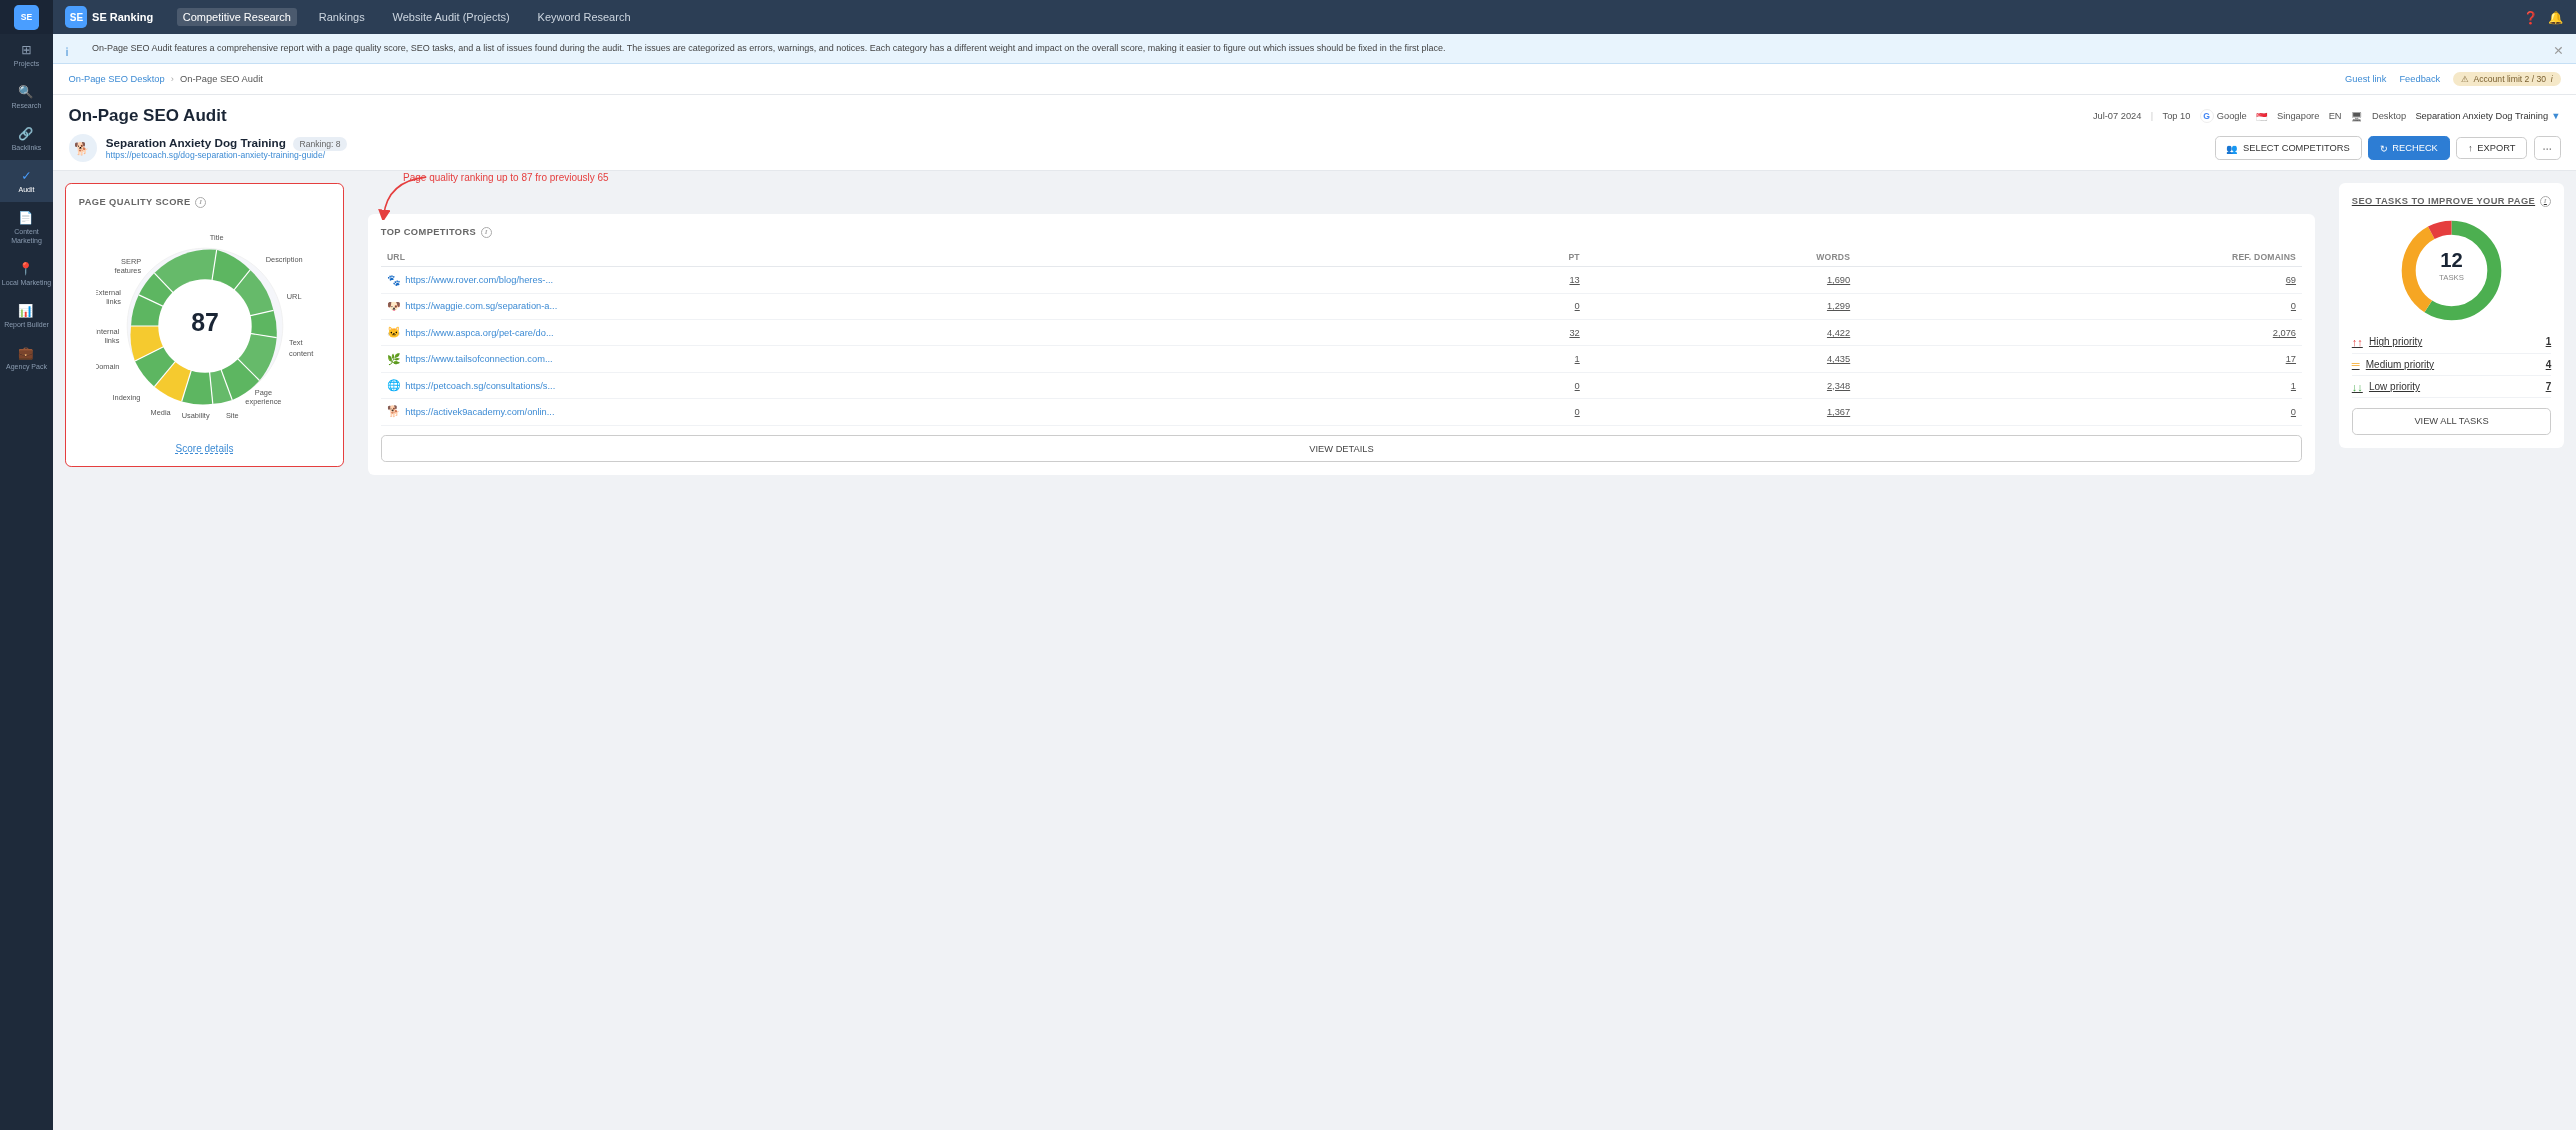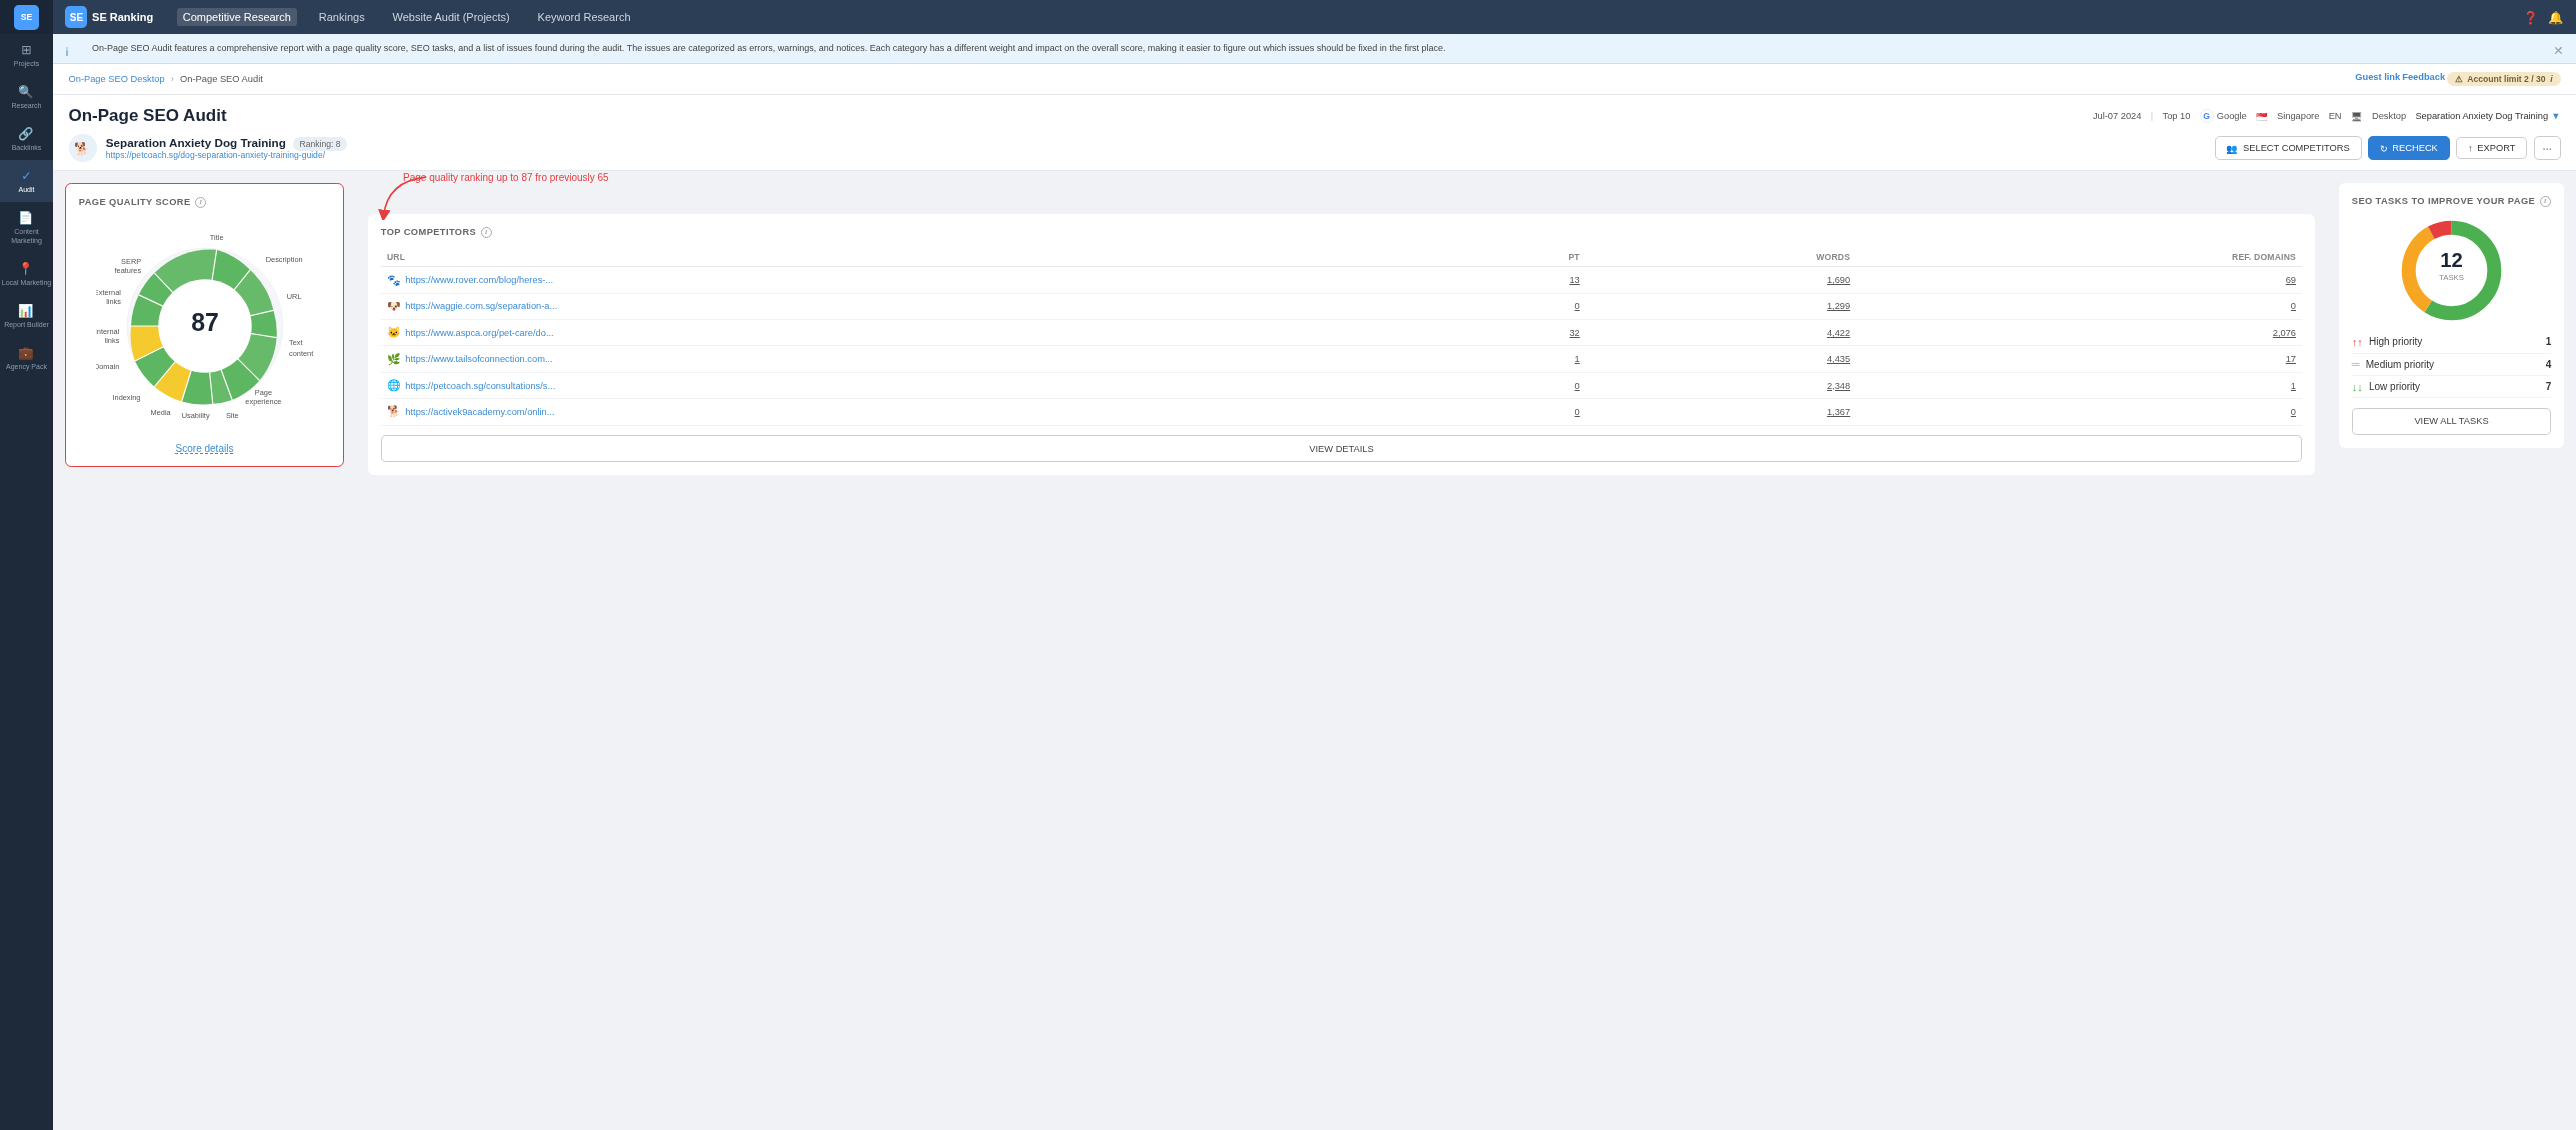--- a/index.html
+++ b/index.html
@@ -27,21 +27,21 @@
     .topnav-icons { display: flex; gap: 9.3px; align-items: center; color: #cdd6e0; font-size: 12.4px; }
 
     
     .info-banner { background: #e8f4fd; border-bottom: 0.8px solid #c5dff5; padding: 7.8px 12.4px 7.8px 39px; font-size: 9px; color: #444; line-height: 1.5; position: relative; flex-shrink: 0; }
     .info-icon { position: absolute; left: 12.4px; top: 9.3px; color: #3d8bd4; font-size: 11.7px; }
     .info-close { position: absolute; right: 12.4px; top: 7.8px; cursor: pointer; color: #999; font-size: 12.4px; }
 
     
     .breadcrumb { padding: 7.8px 15.5px; font-size: 9.3px; color: #666; display: flex; align-items: center; gap: 6.2px; background: white; border-bottom: 0.8px solid #e5e8ec; flex-shrink: 0; }
     .breadcrumb-sep { color: #aaa; }
-    .topbar-right { display: flex; gap: 2px; margin-left: auto; font-size: 9.3px; font-weight: bold; }
+    .topbar-right { display: flex; align-items: center; gap: 13px; margin-left: auto; font-size: 9.3px; }
     .guest-link { color: #3d8bd4; cursor: pointer; }
     .feedback-link { color: #3d8bd4; cursor: pointer; }
     .account-limit { display: flex; align-items: center; gap: 4.7px; background: #f5e8c8; border-radius: 15.5px; padding: 2.3px 7.8px; font-size: 8.6px; color: #7a6030; }
 
     
     .page-header { background: white; padding: 11px 15.5px 7.8px; border-bottom: 0.8px solid #e5e8ec; flex-shrink: 0; }
     .page-title-row { display: flex; align-items: center; justify-content: space-between; }
     .page-title { font-size: 17px; font-weight: 600; color: #1a2535; }
     .page-meta { display: flex; align-items: center; gap: 9.3px; font-size: 9.3px; color: #555; }
     .meta-sep { color: #ccc; }
@@ -59,21 +59,21 @@
     .btn { padding: 5.4px 11px; border-radius: 4.7px; cursor: pointer; font-size: 9.3px; font-weight: 500; border: 0.8px solid #ccc; background: white; display: flex; align-items: center; gap: 4.7px; }
     .btn-primary { background: #2d7dd4; color: white; border-color: #2d7dd4; }
     .btn-select { background: white; color: #333; border: 1.2px solid #ccc; }
     .btn-export { background: white; color: #333; border: 1.2px solid #ccc; }
     .btn-more { background: white; color: #333; border: 1.2px solid #ccc; padding: 5.4px 7.8px; }
 
     
     .content { display: flex; flex: 1; overflow: hidden; background: #f0f2f5; }
     .col-left { width: 303px; padding: 12.4px; flex-shrink: 0; overflow-y: auto; }
     .col-mid { flex: 1; padding: 12.4px; overflow-y: auto; }
-    .col-right { width: 249px; padding: 12.4px; flex-shrink: 0; overflow-y: auto; }
+    .col-right { width: 249px; padding: 12.4px; flex-shrink: 0; overflow-y: auto; text-decoration: underline; }
 
     
     .card { background: white; border-radius: 6.2px; padding: 12.4px; }
     .card-title { font-size: 9.3px; font-weight: 600; color: #666; text-transform: uppercase; letter-spacing: 0.4px; margin-bottom: 9.3px; display: flex; align-items: center; gap: 4.7px; }
     .info-i { display: inline-flex; align-items: center; justify-content: center; width: 11px; height: 11px; border-radius: 50%; border: 0.8px solid #aaa; color: #aaa; font-size: 7px; font-style: italic; font-family: serif; cursor: pointer; }
 
     
     .score-card { border: 1.6px solid #e53e3e; border-radius: 6.2px; }
     .score-details-link { color: #3d8bd4; font-size: 10px; font-weight: 500; text-align: center; margin-top: 7.8px; text-decoration: underline; text-decoration-style: dashed; cursor: pointer; }
 

